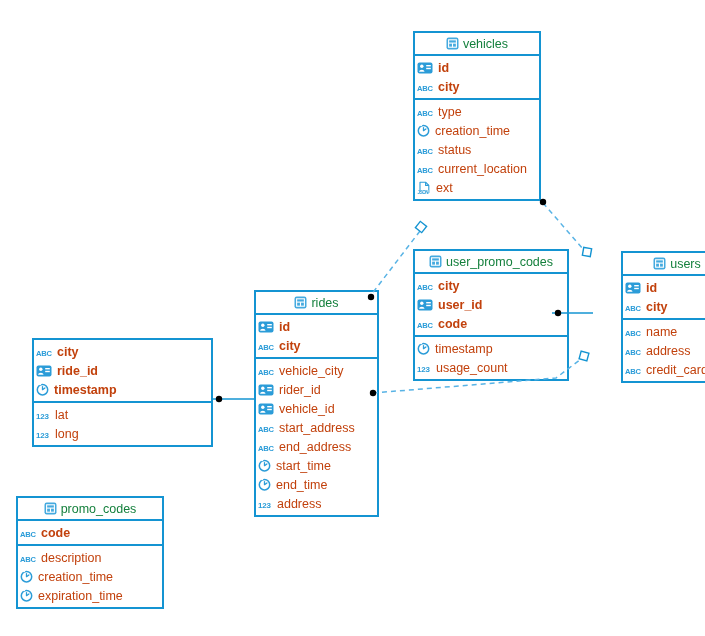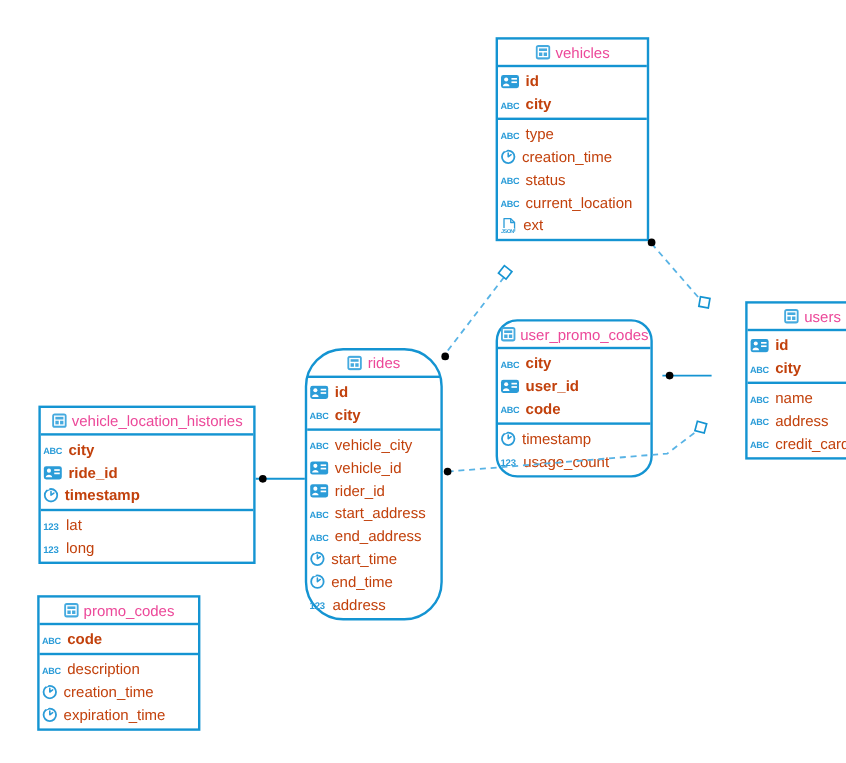--- a/index.html
+++ b/index.html
@@ -8,21 +8,21 @@
     font-family:"Liberation Sans",sans-serif;overflow:hidden;
   }
   .conn-layer{position:absolute;left:0;top:0;z-index:3;pointer-events:none;}
   .table-card{
     position:absolute;background:#fff;border:2px solid var(--blue);
     box-sizing:border-box;z-index:2;
   }
   .table-header{
     display:flex;align-items:center;justify-content:center;gap:4px;
     height:21px;border-bottom:2px solid var(--blue);
-    font-size:12.5px;color:#ec4899;padding:0 3px;white-space:nowrap;overflow:hidden;
+    font-size:12.5px;color:#15803d;padding:0 3px;white-space:nowrap;overflow:hidden;
   }
   .section{padding:2px 0;}
   .section.keys{border-bottom:2px solid var(--blue);}
   .col-row{
     display:flex;align-items:center;gap:5px;height:19px;
     padding:0 2px;font-size:12.5px;color:#c2410c;white-space:nowrap;overflow:hidden;
   }
   .col-row.pk .col-name{font-weight:bold;}
   .col-row svg{flex:0 0 auto;}
   .table-header svg{flex:0 0 auto;}
@@ -93,21 +93,21 @@
           <svg width="14" height="14" viewBox="0 0 14 14">
             <path d="M3 1.2 h5.6 l3.2 3.2 v7.2 h-8.8 z" fill="#fff" stroke="#2b9cd8" stroke-width="1.1" stroke-linejoin="round"></path>
             <path d="M8.6 1.2 v3.2 h3.2" fill="none" stroke="#2b9cd8" stroke-width="1.1" stroke-linejoin="round"></path>
             <rect x="0.6" y="9" width="11" height="4.6" fill="#fff"></rect>
             <text x="0.6" y="13.2" font-family="Liberation Sans,sans-serif" font-size="4.6" font-weight="bold" fill="#2b9cd8" textLength="11">JSON</text>
           </svg>
           <span class="col-name">ext</span>
         </div>
       </div>
     </div>
-    <div class="table-card" style="left: 413px; top: 266px; width: 131px; border-radius: 18px;">
+    <div class="table-card" style="left: 413px; top: 249px; width: 156px;">
       <div class="table-header">
         <svg width="13" height="13" viewBox="0 0 13 13">
           <rect x="0.5" y="0.5" width="12" height="12" rx="2.2" fill="#45aadf"></rect>
           <rect x="2.6" y="2.8" width="7.8" height="7.4" fill="none" stroke="#fff" stroke-width="1.1"></rect>
           <line x1="2.6" y1="6.1" x2="10.4" y2="6.1" stroke="#fff" stroke-width="1.1"></line>
           <line x1="6.5" y1="6.1" x2="6.5" y2="10.2" stroke="#fff" stroke-width="1.1"></line>
         </svg>
         <span>user_promo_codes</span>
       </div>
       <div class="section keys">
@@ -193,21 +193,21 @@
           <span class="col-name">address</span>
         </div>
         <div class="col-row">
           <svg width="16" height="10" viewBox="0 0 16 10">
             <text x="0" y="8.5" font-family="Liberation Sans,sans-serif" font-size="7.6" font-weight="bold" fill="#2b9cd8" textLength="16">ABC</text>
           </svg>
           <span class="col-name">credit_card</span>
         </div>
       </div>
     </div>
-    <div class="table-card" style="left: 254px; top: 290px; width: 115px; border-radius: 32px;">
+    <div class="table-card" style="left: 254px; top: 290px; width: 125px;">
       <div class="table-header">
         <svg width="13" height="13" viewBox="0 0 13 13">
           <rect x="0.5" y="0.5" width="12" height="12" rx="2.2" fill="#45aadf"></rect>
           <rect x="2.6" y="2.8" width="7.8" height="7.4" fill="none" stroke="#fff" stroke-width="1.1"></rect>
           <line x1="2.6" y1="6.1" x2="10.4" y2="6.1" stroke="#fff" stroke-width="1.1"></line>
           <line x1="6.5" y1="6.1" x2="6.5" y2="10.2" stroke="#fff" stroke-width="1.1"></line>
         </svg>
         <span>rides</span>
       </div>
       <div class="section keys">
@@ -236,31 +236,31 @@
           <span class="col-name">vehicle_city</span>
         </div>
         <div class="col-row">
           <svg width="16" height="12" viewBox="0 0 16 12">
             <rect x="0.5" y="0.5" width="15" height="11" rx="2" fill="#2b9cd8"></rect>
             <circle cx="4.8" cy="4.2" r="1.7" fill="#fff"></circle>
             <path d="M2.1 9.8 C2.1 6.9 7.5 6.9 7.5 9.8 Z" fill="#fff"></path>
             <rect x="9.2" y="3" width="4.6" height="1.4" fill="#fff"></rect>
             <rect x="9.2" y="5.8" width="4.6" height="1.4" fill="#fff"></rect>
           </svg>
+          <span class="col-name">rider_id</span>
+        </div>
+        <div class="col-row">
+          <svg width="16" height="12" viewBox="0 0 16 12">
+            <rect x="0.5" y="0.5" width="15" height="11" rx="2" fill="#2b9cd8"></rect>
+            <circle cx="4.8" cy="4.2" r="1.7" fill="#fff"></circle>
+            <path d="M2.1 9.8 C2.1 6.9 7.5 6.9 7.5 9.8 Z" fill="#fff"></path>
+            <rect x="9.2" y="3" width="4.6" height="1.4" fill="#fff"></rect>
+            <rect x="9.2" y="5.8" width="4.6" height="1.4" fill="#fff"></rect>
+          </svg>
           <span class="col-name">vehicle_id</span>
-        </div>
-        <div class="col-row">
-          <svg width="16" height="12" viewBox="0 0 16 12">
-            <rect x="0.5" y="0.5" width="15" height="11" rx="2" fill="#2b9cd8"></rect>
-            <circle cx="4.8" cy="4.2" r="1.7" fill="#fff"></circle>
-            <path d="M2.1 9.8 C2.1 6.9 7.5 6.9 7.5 9.8 Z" fill="#fff"></path>
-            <rect x="9.2" y="3" width="4.6" height="1.4" fill="#fff"></rect>
-            <rect x="9.2" y="5.8" width="4.6" height="1.4" fill="#fff"></rect>
-          </svg>
-          <span class="col-name">rider_id</span>
         </div>
         <div class="col-row">
           <svg width="16" height="10" viewBox="0 0 16 10">
             <text x="0" y="8.5" font-family="Liberation Sans,sans-serif" font-size="7.6" font-weight="bold" fill="#2b9cd8" textLength="16">ABC</text>
           </svg>
           <span class="col-name">start_address</span>
         </div>
         <div class="col-row">
           <svg width="16" height="10" viewBox="0 0 16 10">
             <text x="0" y="8.5" font-family="Liberation Sans,sans-serif" font-size="7.6" font-weight="bold" fill="#2b9cd8" textLength="16">ABC</text>
@@ -285,29 +285,20 @@
         </div>
         <div class="col-row">
           <svg width="14" height="10" viewBox="0 0 14 10">
             <text x="0" y="8.5" font-family="Liberation Sans,sans-serif" font-size="8" font-weight="bold" fill="#2b9cd8" textLength="13">123</text>
           </svg>
           <span class="col-name">address</span>
         </div>
       </div>
     </div>
     <div class="table-card" style="left: 32px; top: 338px; width: 181px;">
-      <div class="table-header">
-        <svg width="13" height="13" viewBox="0 0 13 13">
-          <rect x="0.5" y="0.5" width="12" height="12" rx="2.2" fill="#45aadf"></rect>
-          <rect x="2.6" y="2.8" width="7.8" height="7.4" fill="none" stroke="#fff" stroke-width="1.1"></rect>
-          <line x1="2.6" y1="6.1" x2="10.4" y2="6.1" stroke="#fff" stroke-width="1.1"></line>
-          <line x1="6.5" y1="6.1" x2="6.5" y2="10.2" stroke="#fff" stroke-width="1.1"></line>
-        </svg>
-        <span>vehicle_location_histories</span>
-      </div>
       <div class="section keys">
         <div class="col-row pk">
           <svg width="16" height="10" viewBox="0 0 16 10">
             <text x="0" y="8.5" font-family="Liberation Sans,sans-serif" font-size="7.6" font-weight="bold" fill="#2b9cd8" textLength="16">ABC</text>
           </svg>
           <span class="col-name">city</span>
         </div>
         <div class="col-row pk">
           <svg width="16" height="12" viewBox="0 0 16 12">
             <rect x="0.5" y="0.5" width="15" height="11" rx="2" fill="#2b9cd8"></rect>
@@ -335,21 +326,21 @@
           <span class="col-name">lat</span>
         </div>
         <div class="col-row">
           <svg width="14" height="10" viewBox="0 0 14 10">
             <text x="0" y="8.5" font-family="Liberation Sans,sans-serif" font-size="8" font-weight="bold" fill="#2b9cd8" textLength="13">123</text>
           </svg>
           <span class="col-name">long</span>
         </div>
       </div>
     </div>
-    <div class="table-card" style="left: 31px; top: 496px; width: 136px;">
+    <div class="table-card" style="left: 16px; top: 496px; width: 148px;">
       <div class="table-header">
         <svg width="13" height="13" viewBox="0 0 13 13">
           <rect x="0.5" y="0.5" width="12" height="12" rx="2.2" fill="#45aadf"></rect>
           <rect x="2.6" y="2.8" width="7.8" height="7.4" fill="none" stroke="#fff" stroke-width="1.1"></rect>
           <line x1="2.6" y1="6.1" x2="10.4" y2="6.1" stroke="#fff" stroke-width="1.1"></line>
           <line x1="6.5" y1="6.1" x2="6.5" y2="10.2" stroke="#fff" stroke-width="1.1"></line>
         </svg>
         <span>promo_codes</span>
       </div>
       <div class="section keys">

